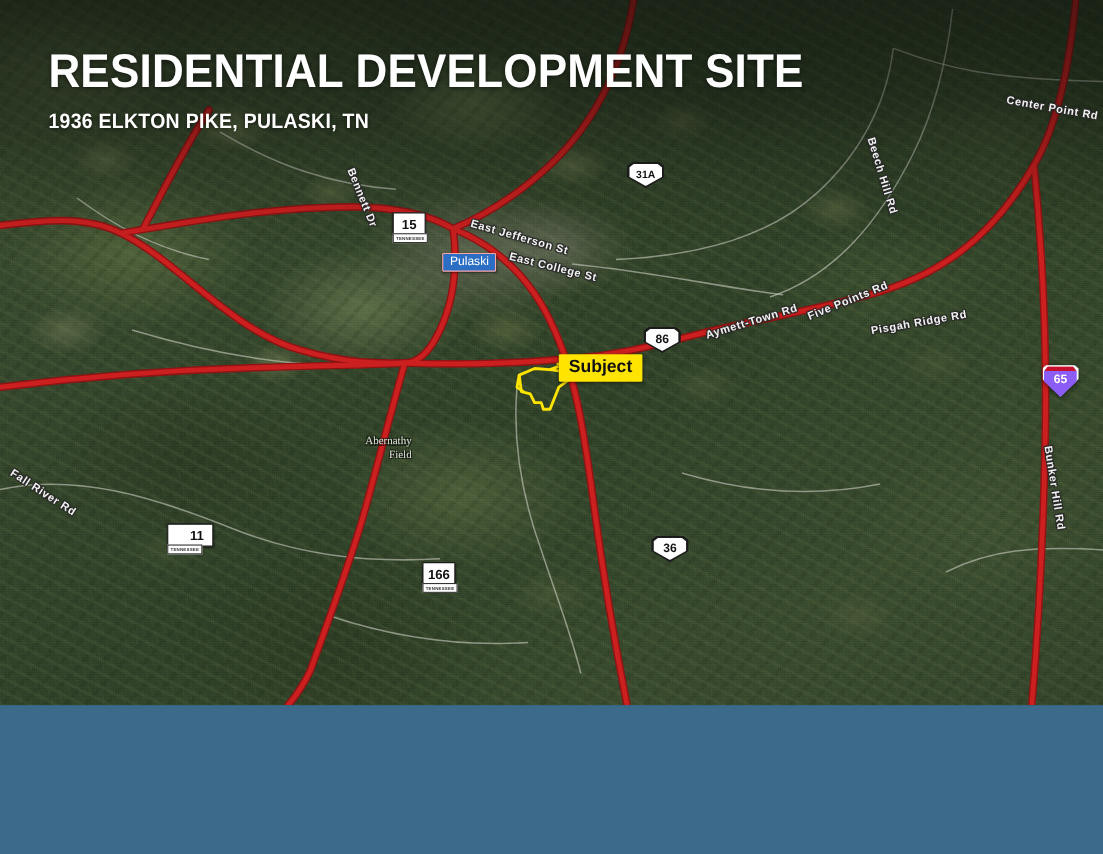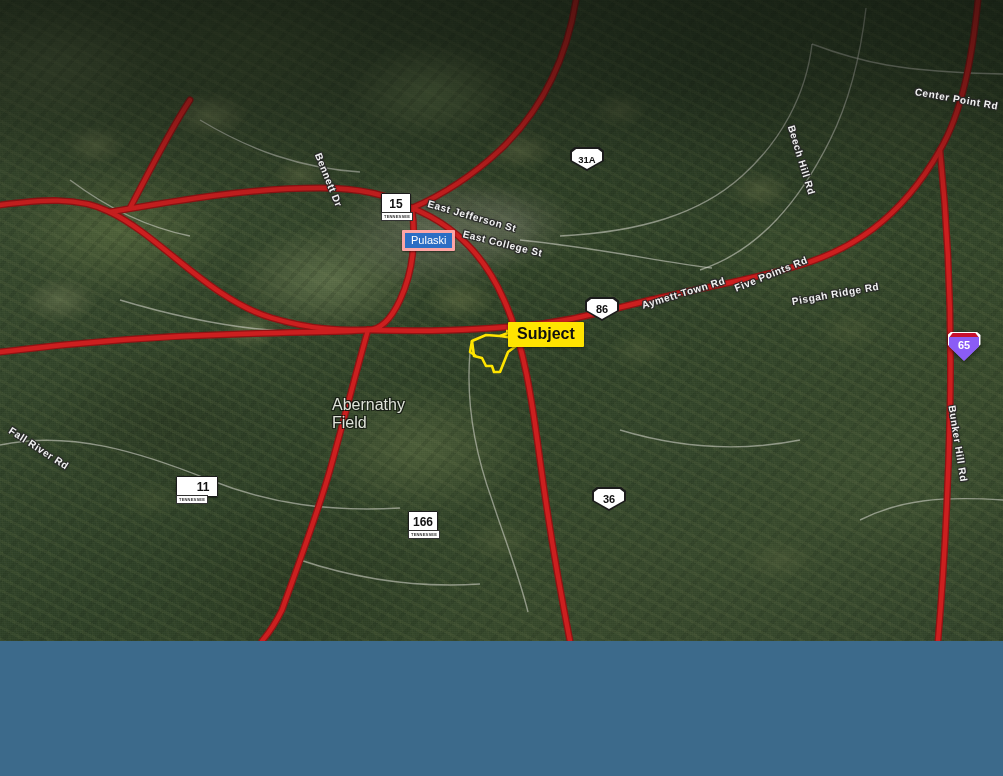--- a/index.html
+++ b/index.html
@@ -67,31 +67,31 @@
      text-shadow:0 1px 5px rgba(0,0,0,.55);}
   #sub-title{margin-top:13px;font-family:"Liberation Sans Narrow","Liberation Sans",sans-serif;
      font-size:19px;font-weight:700;color:#fff;letter-spacing:.3px;
      transform:scaleX(.93);transform-origin:left center;
      text-shadow:0 1px 4px rgba(0,0,0,.6);}
 
   
   .roadlabel{position:absolute;color:#f2f2f2;font-family:"Liberation Sans",sans-serif;
      font-size:10px;font-weight:700;white-space:nowrap;letter-spacing:.6px;
      text-shadow:-1px -1px 0 #2b2b2b,1px -1px 0 #2b2b2b,-1px 1px 0 #2b2b2b,1px 1px 0 #2b2b2b,0 0 3px rgba(0,0,0,.8);}
-  .placelabel{position:absolute;color:#dfe3d9;font-family:Liberation Sans, sans-serif;
-     font-size:16px;font-weight:400;white-space:nowrap;text-align:left;line-height:1.15;
+  .placelabel{position:absolute;color:#dfe3d9;font-family:Liberation Serif, serif;
+     font-size:10px;font-weight:400;white-space:nowrap;text-align:right;line-height:1.15;
      text-shadow:-1px -1px 0 rgba(20,24,18,.9),1px -1px 0 rgba(20,24,18,.9),-1px 1px 0 rgba(20,24,18,.9),1px 1px 0 rgba(20,24,18,.9);}
-  .citybox{position:absolute;background:#2b6ec4;border:3px solid #fca5a5;color:#fff;
+  .citybox{position:absolute;background:#2b6ec4;border:1px solid #fca5a5;color:#fff;
      font-family:"Liberation Sans",sans-serif;font-size:11px;font-weight:400;
      padding:1px 6px 2px;border-radius:1px;white-space:nowrap;
      box-shadow:0 1px 2px rgba(0,0,0,.5);}
 
   
   .shield{position:absolute;display:flex;align-items:center;justify-content:center;
-     font-family:"Liberation Sans",sans-serif;font-weight:700;margin-left:24px;}
+     font-family:"Liberation Sans",sans-serif;font-weight:700;}
   .shield-rect{width:28px;height:19px;background:#fff;border:1.5px solid #1b1b1b;
      color:#111;font-size:12px;border-radius:1px;box-shadow:0 1px 2px rgba(0,0,0,.55);}
   .shield-rect .sub{position:absolute;left:-1px;bottom:-8px;width:30px;height:7px;
      background:#fff;border:1px solid #333;font-size:4px;color:#333;
      display:flex;align-items:center;justify-content:center;letter-spacing:.2px;overflow:hidden;}
   .shield-us-wrap{position:absolute;width:34px;height:24px;}
   .shield-us-outer{position:absolute;left:0;top:0;width:34px;height:24px;background:#1b1b1b;
      clip-path:polygon(14% 0,86% 0,100% 16%,100% 58%,50% 100%,0 58%,0 16%);
      filter:drop-shadow(0 1px 2px rgba(0,0,0,.6));}
   .shield-us-inner{position:absolute;left:2px;top:2px;width:30px;height:20px;background:#fff;
@@ -176,20 +176,24 @@
         <path d="M472,341 L486,335 L500,336 L514,338 L516,346 L508,352 L504,362 L500,372 L494,372 L492,366 L486,366 L482,358 L474,356 Z" fill="none" stroke="#ffe400" stroke-width="2.6" stroke-linejoin="round"></path>
         <path d="M472,341 L470,352 L476,356" fill="none" stroke="#ffe400" stroke-width="2.6" stroke-linejoin="round"></path>
       </g>
 
       <path d="M506,331 L512,331" fill="none" stroke="#ffe400" stroke-width="2.6"></path>
       <path d="M500,336 L508,333" fill="none" stroke="#ffe400" stroke-width="2.6"></path>
     </svg>
 
     <div class="topshade"></div>
 
+    <div id="title-block">
+      <div id="main-title">RESIDENTIAL DEVELOPMENT SITE</div>
+      <div id="sub-title">1936 ELKTON PIKE, PULASKI, TN</div>
+    </div>
 
     <div id="subject-callout">Subject</div>
 
     <div id="label-layer">
         <div class="roadlabel" style="left: 318px; top: 148px; transform: rotate(68deg); transform-origin: left center;">Bennett Dr</div>
         <div class="roadlabel" style="left: 428px; top: 198px; transform: rotate(16deg); transform-origin: left center;">East Jefferson St</div>
         <div class="roadlabel" style="left: 463px; top: 228px; transform: rotate(14deg); transform-origin: left center;">East College St</div>
         <div class="roadlabel" style="left: 915px; top: 86px; transform: rotate(10deg); transform-origin: left center;">Center Point Rd</div>
         <div class="roadlabel" style="left: 791px; top: 120px; transform: rotate(73deg); transform-origin: left center;">Beech Hill Rd</div>
         <div class="roadlabel" style="left: 642px; top: 300px; transform: rotate(-17deg); transform-origin: left center;">Aymett-Town Rd</div>

